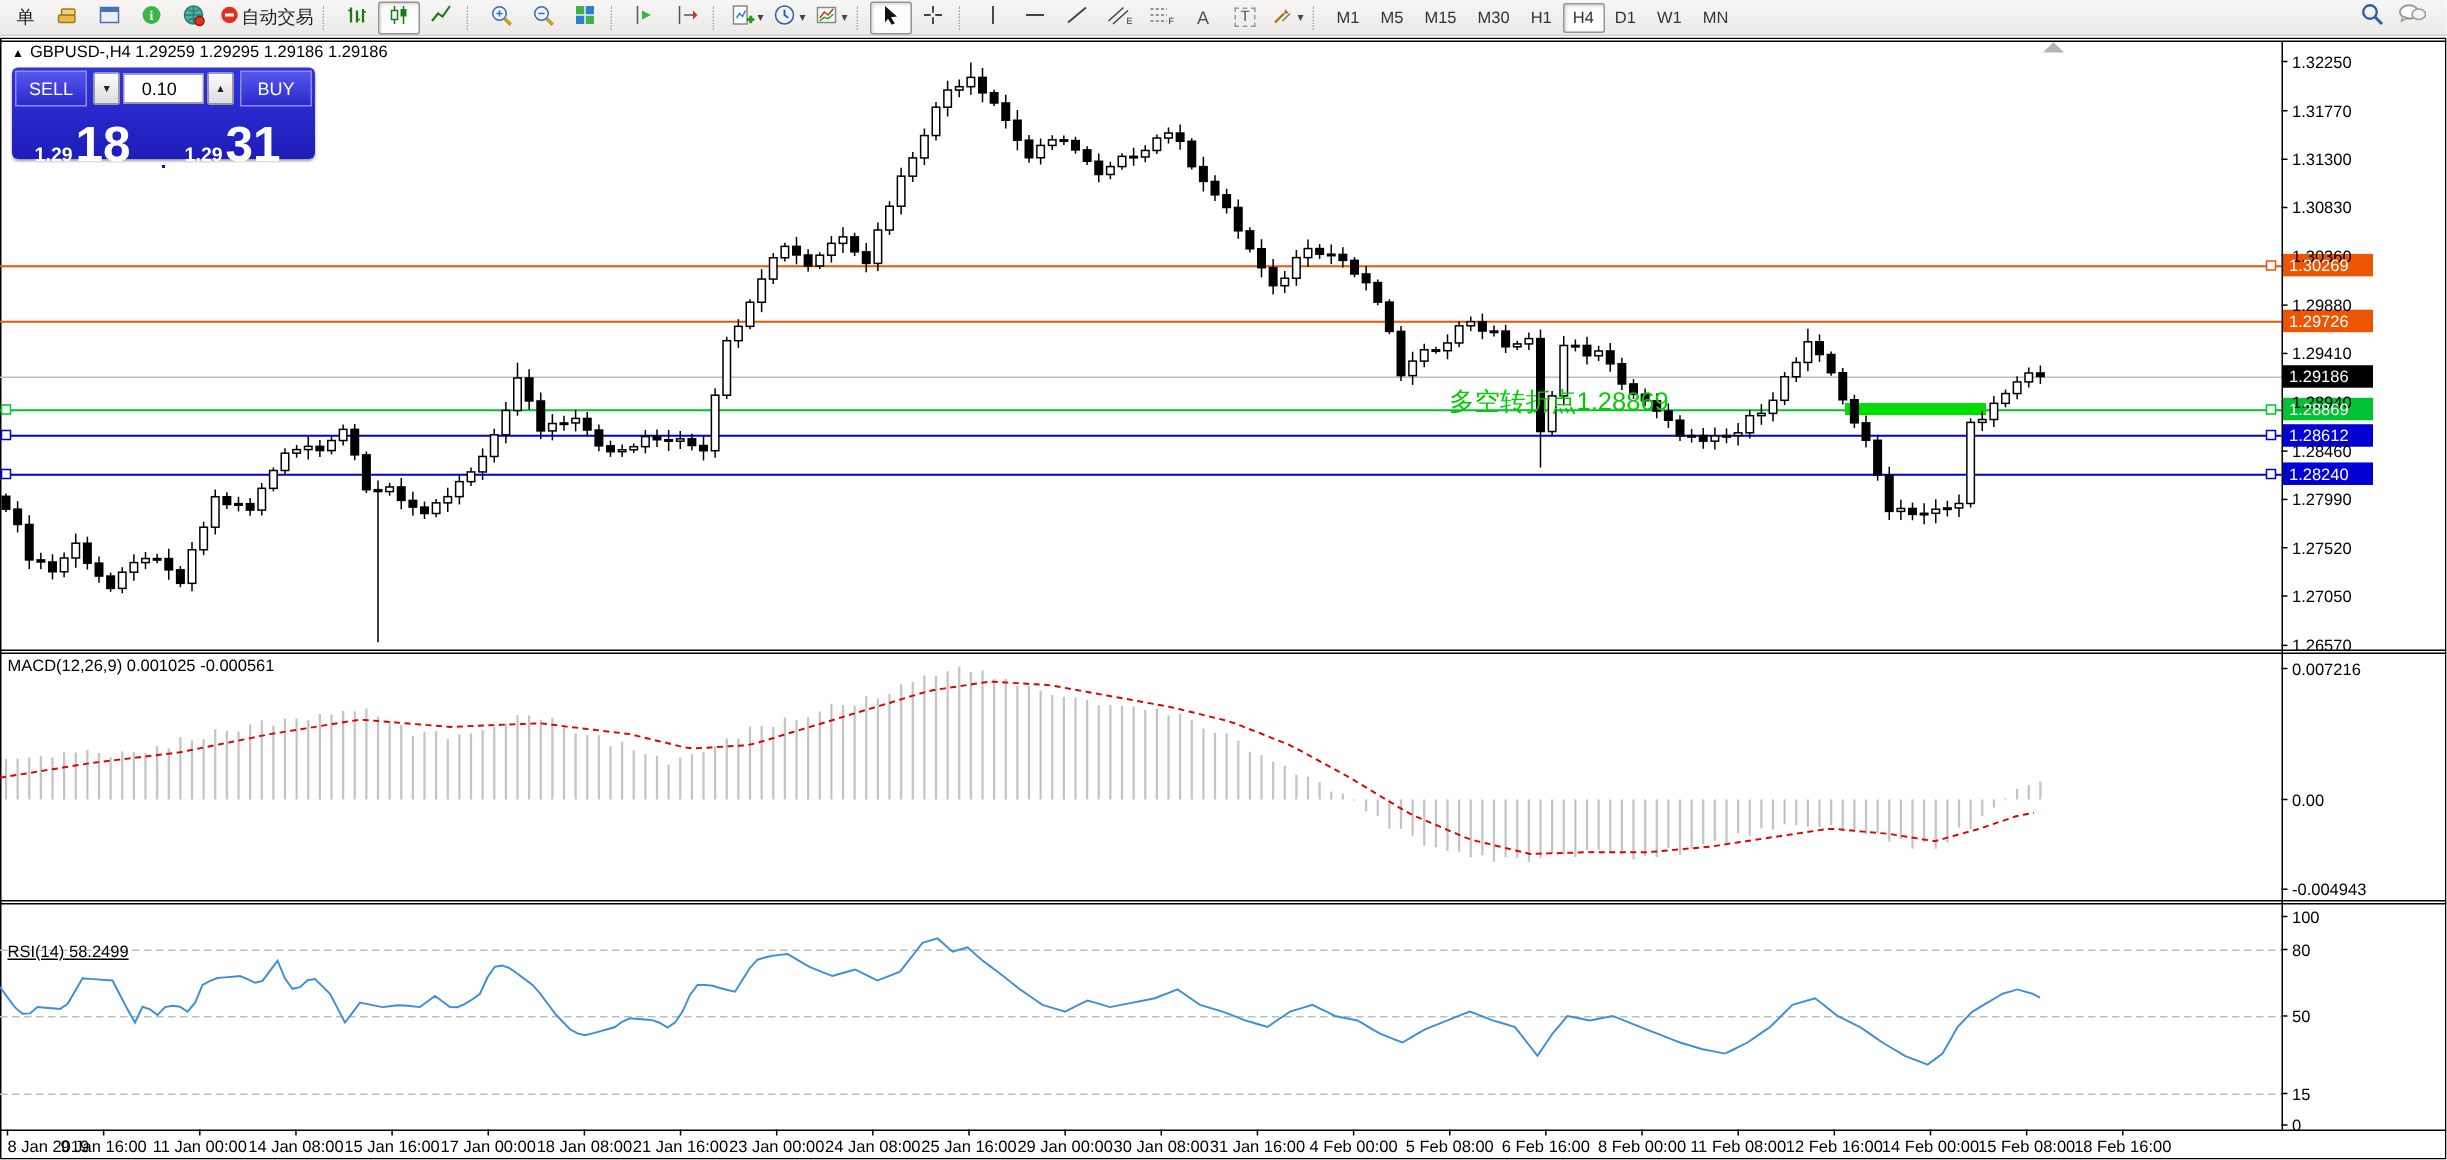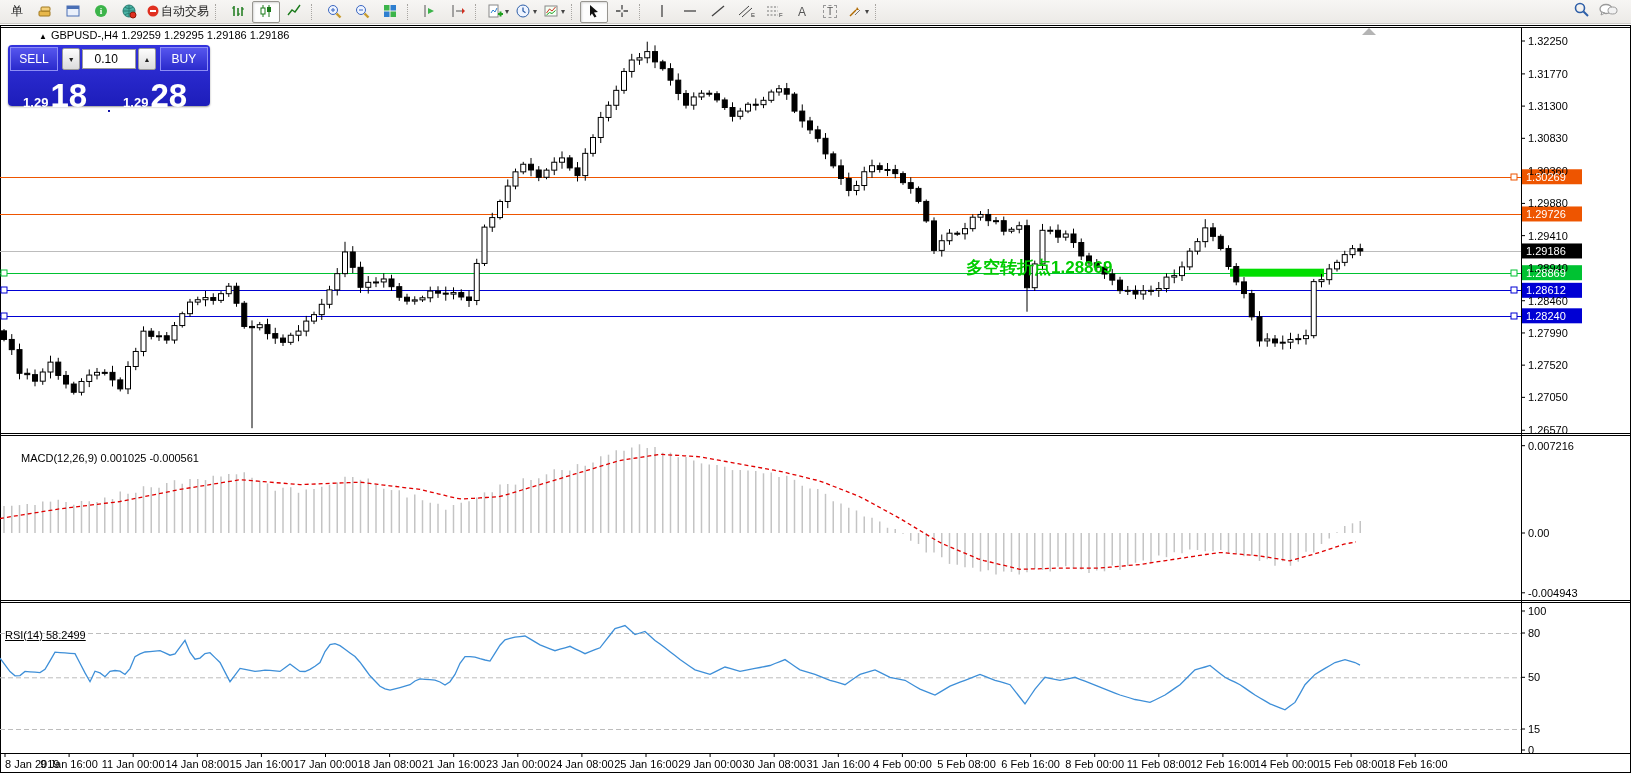--- a/index.html
+++ b/index.html
@@ -13,42 +13,42 @@
   .tsep{width:4px;height:16px;border-left:1px dotted #a8a6a2;margin:0 4px 0 3px;}
   .tlabel{font-size:12px;color:#222;}
   .dd{font-size:8px;color:#444;margin-left:1px;}
   .tf-btn{height:18px;padding:0 6px;font-size:11px;color:#333;display:flex;align-items:center;border:1px solid transparent;border-radius:2px;}
   .tf-btn.pressed{background:#fdfdfd;border-color:#979590;box-shadow:inset 1px 1px 2px rgba(0,0,0,.18);}
   .toolbar-right{margin-left:auto;display:flex;align-items:center;gap:8px;padding-right:10px;}
   
   .chartwin{position:absolute;top:25px;left:0;width:1631px;height:748px;background:#fff;}
   .chartwin svg{position:absolute;top:0;left:0;}
   .overlay{position:absolute;z-index:10;}
-  .symbol-title{top:4px;left:8px;font-size:11px;color:#000;letter-spacing:0;margin-left:31px;}
+  .symbol-title{top:4px;left:8px;font-size:11px;color:#000;letter-spacing:0;}
   .symbol-title .tri{font-size:8px;margin-right:4px;}
   
   .trade-panel{top:20px;left:8px;width:202px;height:61px;background:linear-gradient(#3333dd,#1d1dba);
     border-radius:4px;box-shadow:0 1px 2px rgba(0,0,0,.4);padding:2px;box-sizing:border-box;color:#fff;}
   .tp-row1{display:flex;align-items:center;height:24px;gap:2px;}
   .tp-btn{width:49px;height:22px;background:linear-gradient(#5656ee,#2a2acc);border:1px solid #8d8df5;border-radius:0;
     display:flex;align-items:center;justify-content:center;font-size:12px;color:#fff;}
   .tp-spin{width:17px;height:20px;background:linear-gradient(#fdfdfd,#dcdcdc);border:1px solid #9a9a9a;border-radius:2px;
     display:flex;align-items:center;justify-content:center;font-size:7px;color:#222;}
   .tp-vol{width:56px;height:20px;background:#fff;border:1px solid #9a9a9a;color:#000;font-size:12px;
     display:flex;align-items:center;justify-content:flex-end;padding-right:17px;box-sizing:border-box;}
   .tp-row2{display:flex;height:31px;margin-top:1px;}
   .tp-price{flex:1;display:flex;align-items:flex-end;justify-content:center;padding-bottom:2px;margin-top:38px;}
   .tp-price:first-child{border-right:2px solid #1414a8;}
   .tp-pre{font-size:13px;font-weight:bold;margin-right:2px;line-height:15px;}
   .tp-big{font-size:33px;line-height:28px;font-weight:700;}
   .tp-sup{font-size:14px;line-height:26px;align-self:flex-start;}
   .flex1{flex:1;}
   
   .pane-label{font-size:11px;color:#000;}
-  .annotation{font-size:17px;font-weight:bold;color:#00cc00;white-space:nowrap;}
+  .annotation{font-size:17px;font-weight:normal;color:#00cc00;white-space:nowrap;}
 </style>
 </head>
 <body>
 
 <div class="toolbar">
   <div class="tbtn">
       <span class="tlabel">单</span>
     </div>
   <div class="tbtn">
       <span><svg width="16" height="16">
@@ -209,20 +209,31 @@
     </div>
   <div class="tbtn">
       <span><svg width="16" height="16">
           <path d="M3 13l6-6" stroke="#b06a00" stroke-width="1.4"></path>
           <path d="M9 7l1-3 2 3z" fill="#b06a00"></path>
           <path d="M8 12l5-5" stroke="#777"></path>
         </svg></span>
       <span class="dd">▾</span>
     </div>
   <div class="tsep"></div>
+  <div style="display:flex;align-items:center;">
+      <div class="tf-btn">M1</div>
+      <div class="tf-btn">M5</div>
+      <div class="tf-btn">M15</div>
+      <div class="tf-btn">M30</div>
+      <div class="tf-btn">H1</div>
+      <div class="tf-btn pressed">H4</div>
+      <div class="tf-btn">D1</div>
+      <div class="tf-btn">W1</div>
+      <div class="tf-btn">MN</div>
+    </div>
   <div class="toolbar-right">
     <span><svg width="17" height="17">
           <circle cx="7" cy="7" r="4.5" fill="none" stroke="#2e5fa8" stroke-width="1.6"></circle>
           <path d="M10.5 10.5l4.5 4.5" stroke="#2e5fa8" stroke-width="2"></path>
         </svg></span>
     <span><svg width="20" height="16">
           <ellipse cx="8" cy="7" rx="6" ry="4.5" fill="#fff" stroke="#9a9a9a" stroke-width="1.3"></ellipse>
           <path d="M4 10l-1 3 4-2z" fill="#fff" stroke="#9a9a9a"></path>
           <ellipse cx="14.5" cy="8.5" rx="4.5" ry="3.5" fill="#f2f2f2" stroke="#9a9a9a"></ellipse>
         </svg></span>
@@ -926,27 +937,27 @@
         </div>
     </div>
     <div class="tp-row2">
       <div class="tp-price">
         <span class="tp-pre">1.29</span>
         <span class="tp-big">18</span>
         <span class="tp-sup">6</span>
       </div>
       <div class="tp-price">
         <span class="tp-pre">1.29</span>
-        <span class="tp-big">28</span>
+        <span class="tp-big">31</span>
         <span class="tp-sup">4</span>
       </div>
     </div>
   </div>
 
   <div class="overlay annotation" style="left:966px;top:231px;">多空转折点1.28869</div>
 
-  <div class="overlay pane-label" style="left:21px;top:413px;margin-top:14px;">
+  <div class="overlay pane-label" style="left:5px;top:413px;">
     <span>MACD(12,26,9)</span> <span>0.001025 -0.000561</span>
   </div>
   <div class="overlay pane-label" style="left:5px;top:604px;text-decoration:underline;">
     <span>RSI(14)</span> <span>58.2499</span>
   </div>
 </div>
 
 </body></html>

